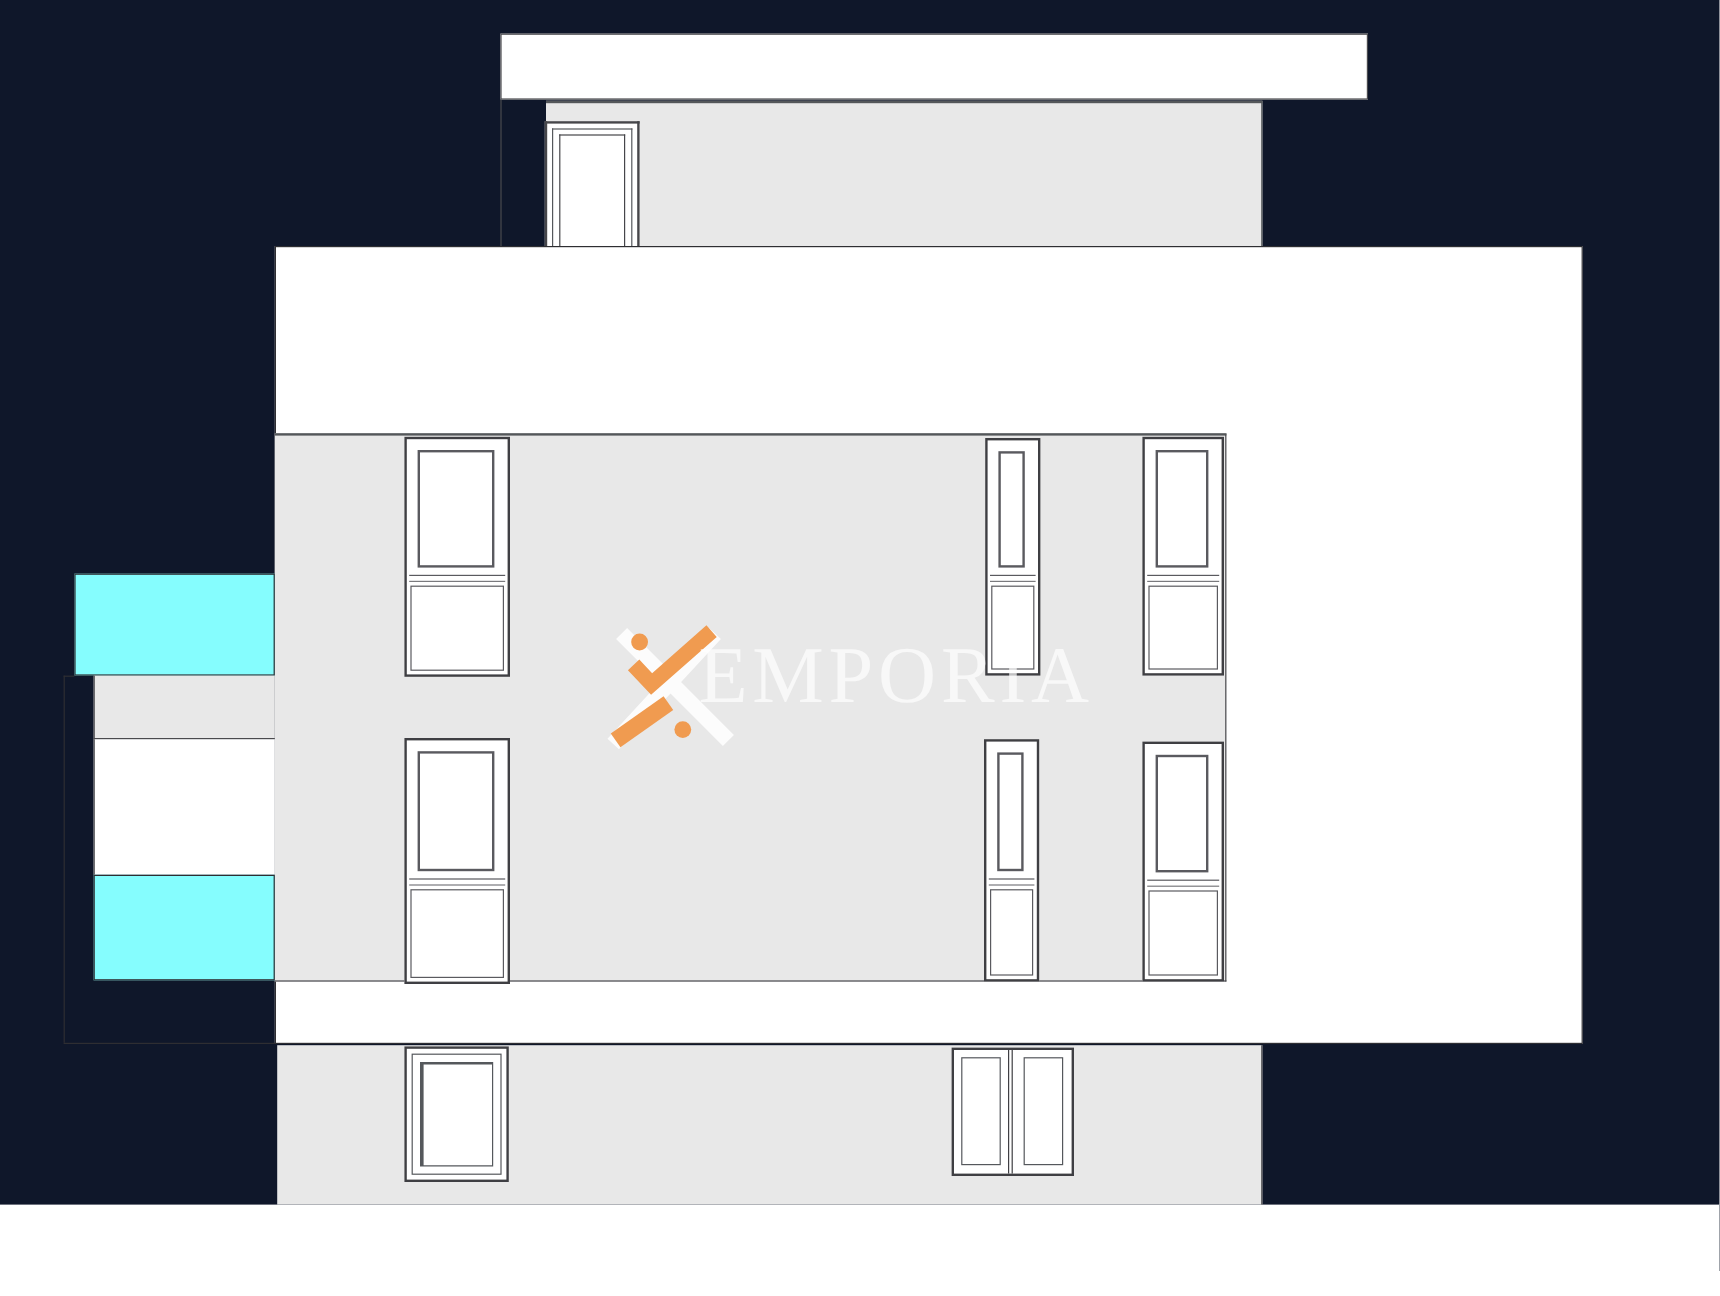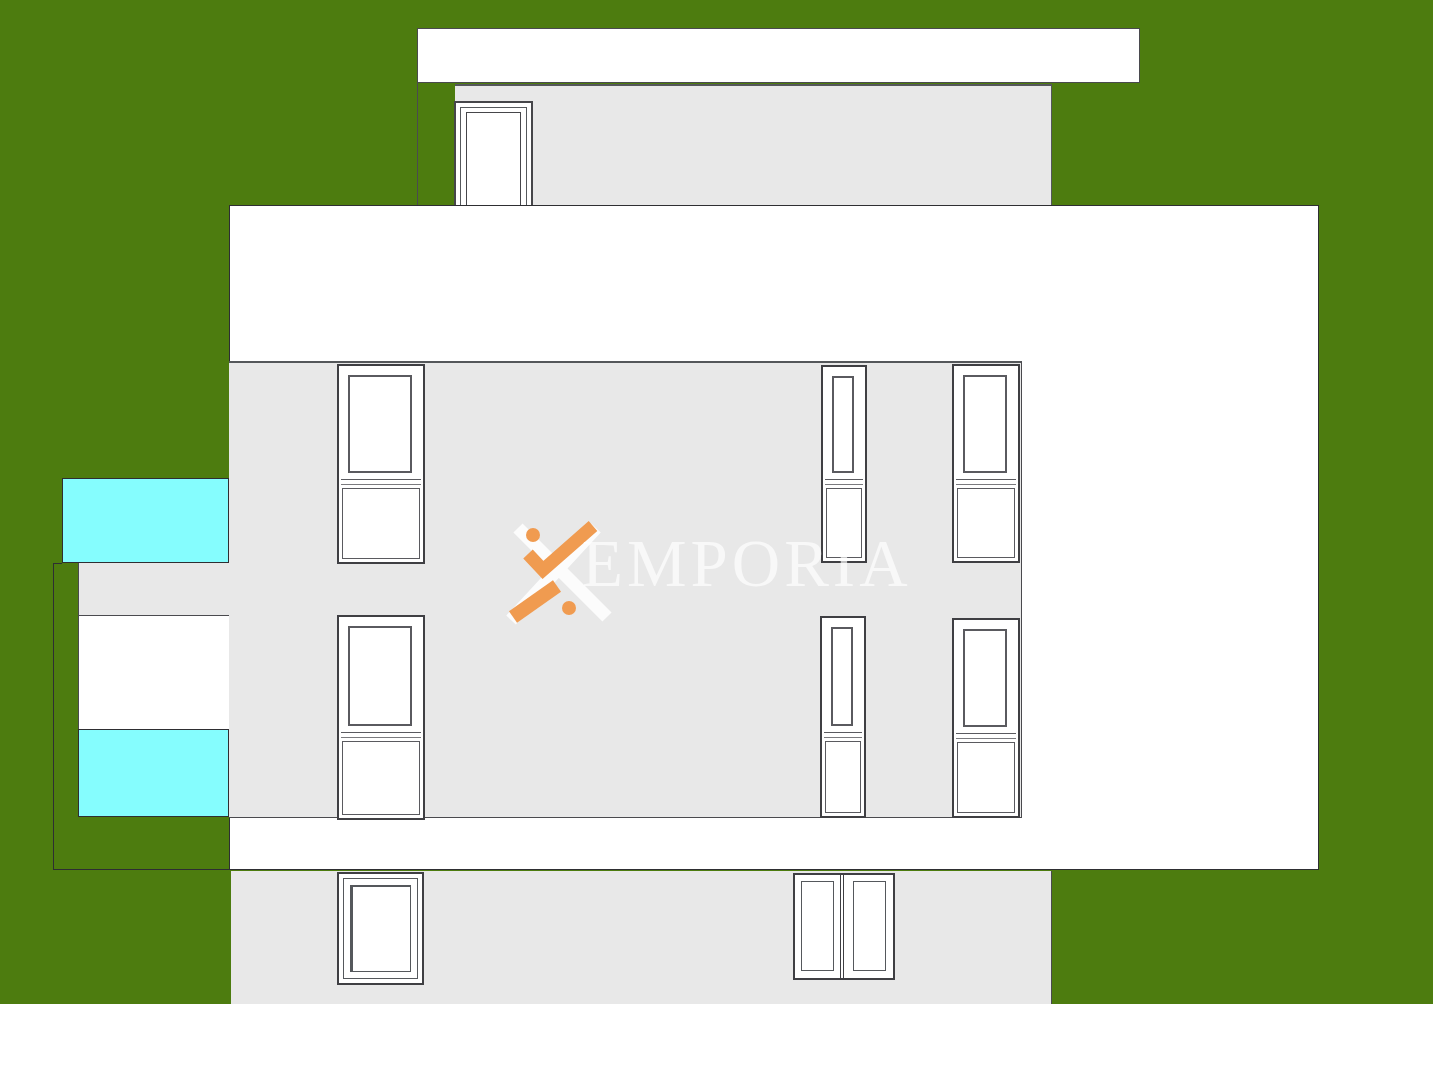--- a/index.html
+++ b/index.html
@@ -1,16 +1,16 @@
 <!DOCTYPE html>
 <html><head>
 <meta charset="utf-8">
 <style>
   html,body{margin:0;padding:0;background:#ffffff;}
-  .stage{position:relative;width:1433px;height:1004px;background:#4d7c0f;overflow:hidden;
+  .stage{position:relative;width:1433px;height:1004px;background:#0f172a;overflow:hidden;
          font-family:"Liberation Sans", sans-serif;}
   .abs{position:absolute;box-sizing:border-box;}
 
   
   .roof{left:417px;top:28px;width:723px;height:55px;background:#ffffff;border:1.5px solid #4a4a4e;}
   .roof-edge{left:417px;top:83px;width:0;height:122px;border-left:1.5px solid #4a4a4e;}
   .penthouse{left:455px;top:84px;width:597px;height:121px;background:#e8e8e8;
              border-top:2.5px solid #54575a;border-right:1px solid #54575a;}
   .outline{left:229px;top:205px;width:1090px;height:665px;background:#ffffff;border:1.5px solid #2e2e32;}
   .facade{left:229px;top:361px;width:793px;height:457px;background:#e8e8e8;

